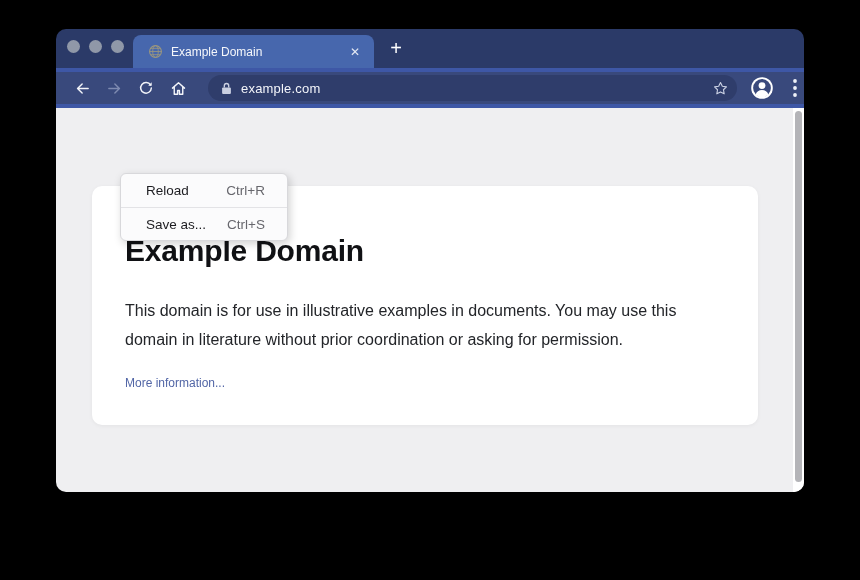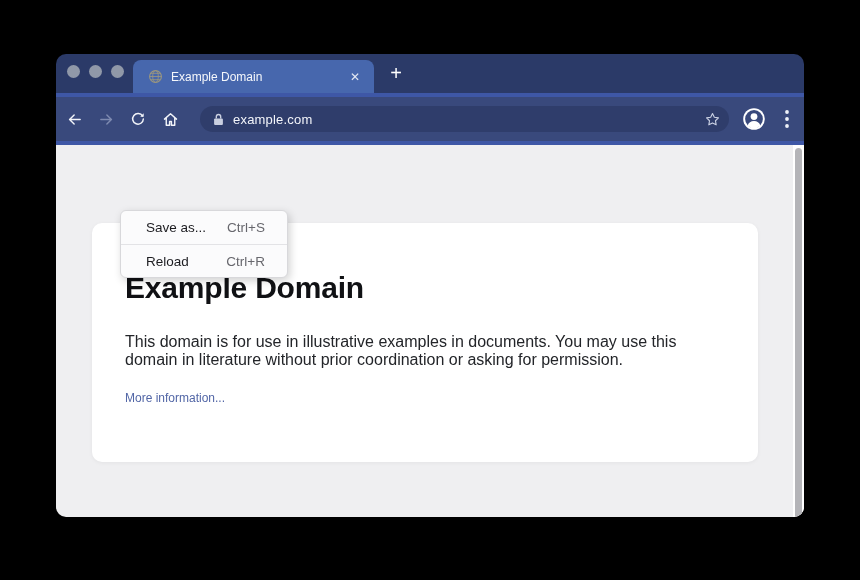--- a/index.html
+++ b/index.html
@@ -1,51 +1,51 @@
 <!DOCTYPE html>
 <html><head>
 <meta charset="utf-8">
 <style>
   * { margin:0; padding:0; box-sizing:border-box; }
   html,body { width:860px; height:580px; background:#000; font-family:"Liberation Sans", sans-serif; overflow:hidden; }
   .stage { position:relative; width:860px; height:580px; background:#000; }
 
-  .window { position:absolute; left:56px; top:54px; width:748px; height:463px;
+  .window { position:absolute; left:56px; top:29px; width:748px; height:463px;
             border-radius:10px; overflow:hidden; display:flex; flex-direction:column; }
 
   
   .tabstrip { position:relative; height:39px; background:#2b3a68; flex:0 0 auto; }
   .traffic { position:absolute; left:11px; top:11px; display:flex; gap:9px; }
   .traffic .dot { width:13px; height:13px; border-radius:50%; background:#9098a8; }
   .tab { position:absolute; left:77px; top:6px; width:241px; height:33px; background:#4767ad;
          border-radius:8px 8px 0 0; display:flex; align-items:center; padding:0 10px 0 15px; }
   .tab-title { flex:1; color:#f5f7fb; font-size:12px; margin-left:8px; white-space:nowrap; overflow:hidden; }
   .tab-close { color:#e3e8f3; font-size:12px; width:18px; height:18px; line-height:18px; text-align:center; cursor:default; }
   .newtab { position:absolute; left:326px; top:8px; width:28px; height:24px; color:#fff;
             font-size:20px; line-height:22px; text-align:center; font-weight:400; }
 
   .strip-divider { height:4px; background:#3e57a6; flex:0 0 auto; }
 
   
-  .toolbar { height:44px; background:#39497c; display:flex; align-items:center; padding-left:6px; flex:0 0 auto; }
+  .toolbar { height:32px; background:#39497c; display:flex; align-items:center; padding-left:14px; flex:0 0 auto; }
   .nav-btn { width:24px; height:24px; display:flex; align-items:center; justify-content:center; margin-right:8px; }
   .addressbar { width:529px; height:26px; margin-left:10px; border-radius:13px; background:#2f3d6b;
                 display:flex; align-items:center; padding:0 6px 0 13px; }
   .url-text { flex:1; color:#f3f5fa; font-size:13px; margin-left:9px; letter-spacing:.2px; }
   .star-btn { width:22px; height:22px; display:flex; align-items:center; justify-content:center; }
   .avatar-btn { margin-left:13px; width:24px; height:24px; }
   .dots-btn { margin-left:13px; width:16px; height:24px; display:flex; align-items:center; justify-content:center; }
 
   
   .content { position:relative; flex:1; background:#efeff1; overflow:hidden; }
 
   .card { position:absolute; left:36px; top:78px; width:666px; height:239px; background:#fff;
           border-radius:10px; box-shadow:0 1px 4px rgba(0,0,0,0.05); padding:48px 0 0 33px; }
   .card h1 { font-size:30px; line-height:1.15; font-weight:700; color:#101114; margin:0 0 27px 0; letter-spacing:-0.2px; }
-  .card p { width:605px; font-size:16px; line-height:18px; color:#232529; margin:0 0 19px 0; }
+  .card p { width:605px; font-size:16px; line-height:29px; color:#232529; margin:0 0 19px 0; }
   .card a { font-size:12px; color:#5266a6; text-decoration:none; }
 
   
   .menu { position:absolute; left:64px; top:65px; width:168px; background:#fbfbfc;
           border:1px solid #d8d8db; border-radius:6px; box-shadow:2px 3px 8px rgba(0,0,0,0.18); overflow:hidden; }
   .menu-row { height:33px; display:flex; align-items:center; justify-content:space-between; padding:0 22px 0 25px; }
   .menu-row + .menu-row { border-top:1px solid #e3e3e6; }
   .menu-label { font-size:13.5px; color:#1c1c20; }
   .menu-shortcut { font-size:13.5px; color:#67676d; }
 
@@ -141,26 +141,26 @@
     <div class="content">
 
       <div class="card">
         <h1>Example Domain</h1>
         <p>This domain is for use in illustrative examples in documents. You may use this domain in literature without prior coordination or asking for permission.</p>
         <a href="#">More information...</a>
       </div>
 
       <div class="menu">
         <div class="menu-row">
+          <span class="menu-label">Reload</span>
+          <span class="menu-shortcut">Ctrl+R</span>
+        </div>
+        <div class="menu-row">
           <span class="menu-label">Save as...</span>
           <span class="menu-shortcut">Ctrl+S</span>
-        </div>
-        <div class="menu-row">
-          <span class="menu-label">Reload</span>
-          <span class="menu-shortcut">Ctrl+R</span>
         </div>
       </div>
 
       <div class="scrollbar">
         <div class="scroll-thumb"></div>
       </div>
 
     </div>
   </div>
 </div>

